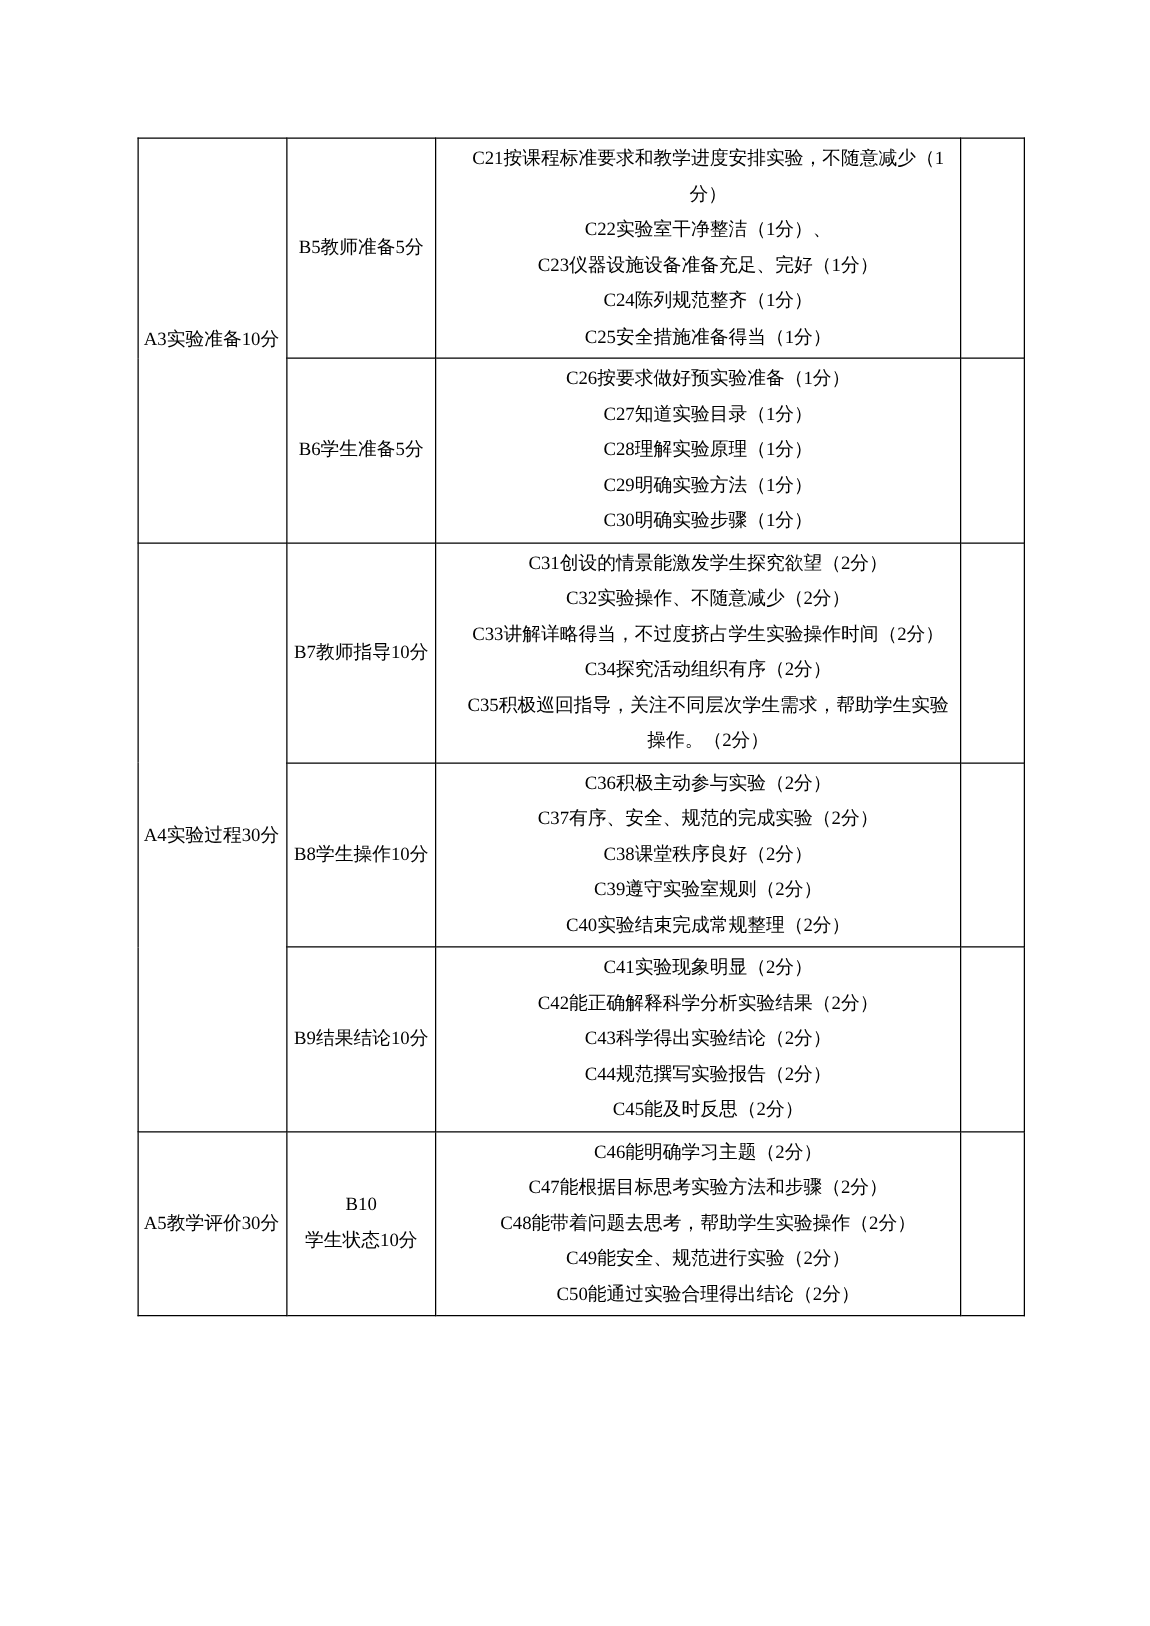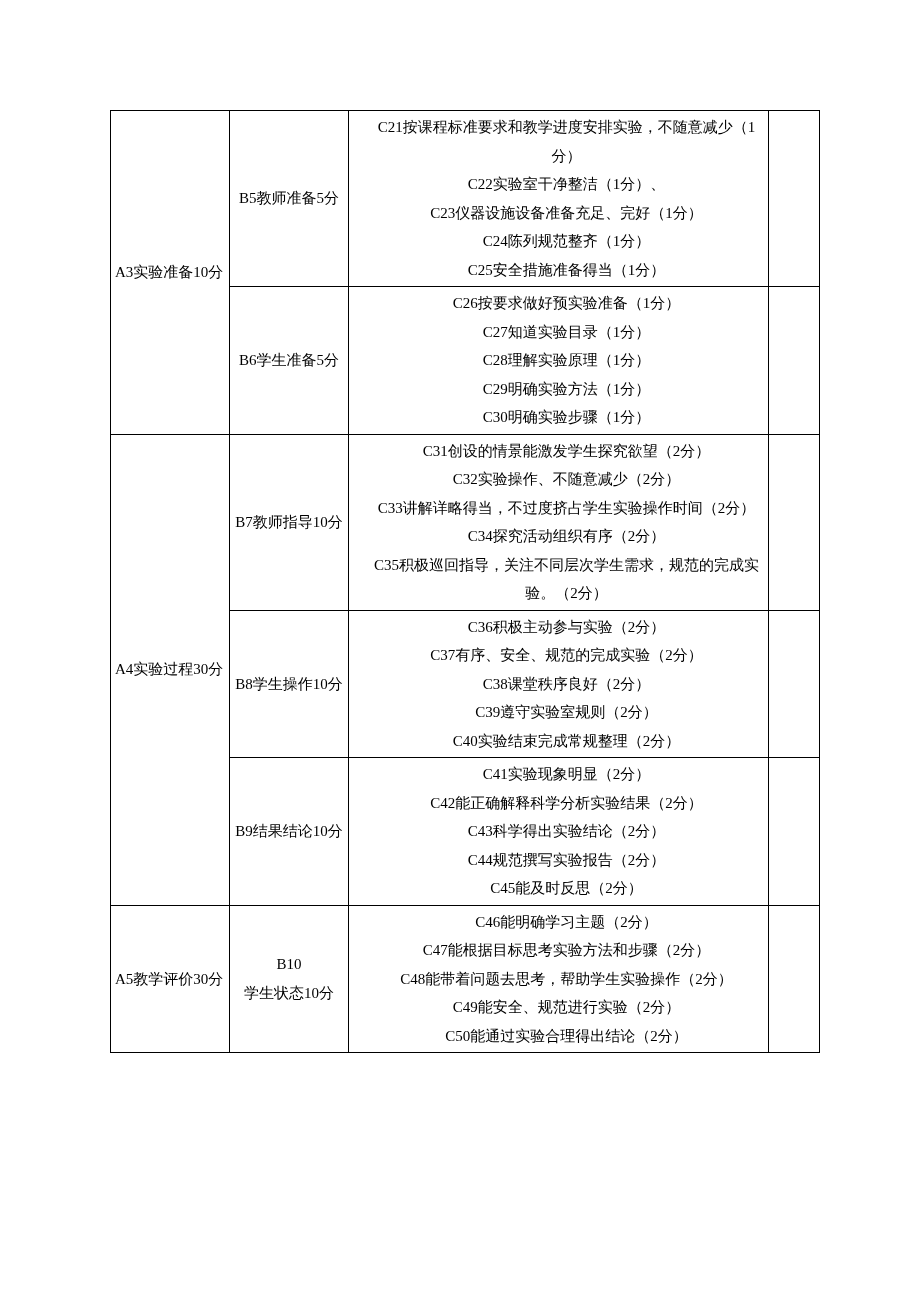--- a/index.html
+++ b/index.html
@@ -71,21 +71,21 @@
         <td class="col-d"></td>
       </tr>
       <tr>
         <td class="col-a" rowspan="3">A4实验过程30分</td>
         <td class="col-b">B7教师指导10分</td>
         <td class="col-c">
           <span class="c-item">C31创设的情景能激发学生探究欲望（2分）</span>
           <span class="c-item">C32实验操作、不随意减少（2分）</span>
           <span class="c-item">C33讲解详略得当，不过度挤占学生实验操作时间（2分）</span>
           <span class="c-item">C34探究活动组织有序（2分）</span>
-          <span class="c-item">C35积极巡回指导，关注不同层次学生需求，规范的完成实验。（2分）</span>
+          <span class="c-item">C35积极巡回指导，关注不同层次学生需求，帮助学生实验操作。（2分）</span>
         </td>
         <td class="col-d"></td>
       </tr>
       <tr>
         <td class="col-b">B8学生操作10分</td>
         <td class="col-c">
           <span class="c-item">C36积极主动参与实验（2分）</span>
           <span class="c-item">C37有序、安全、规范的完成实验（2分）</span>
           <span class="c-item">C38课堂秩序良好（2分）</span>
           <span class="c-item">C39遵守实验室规则（2分）</span>

